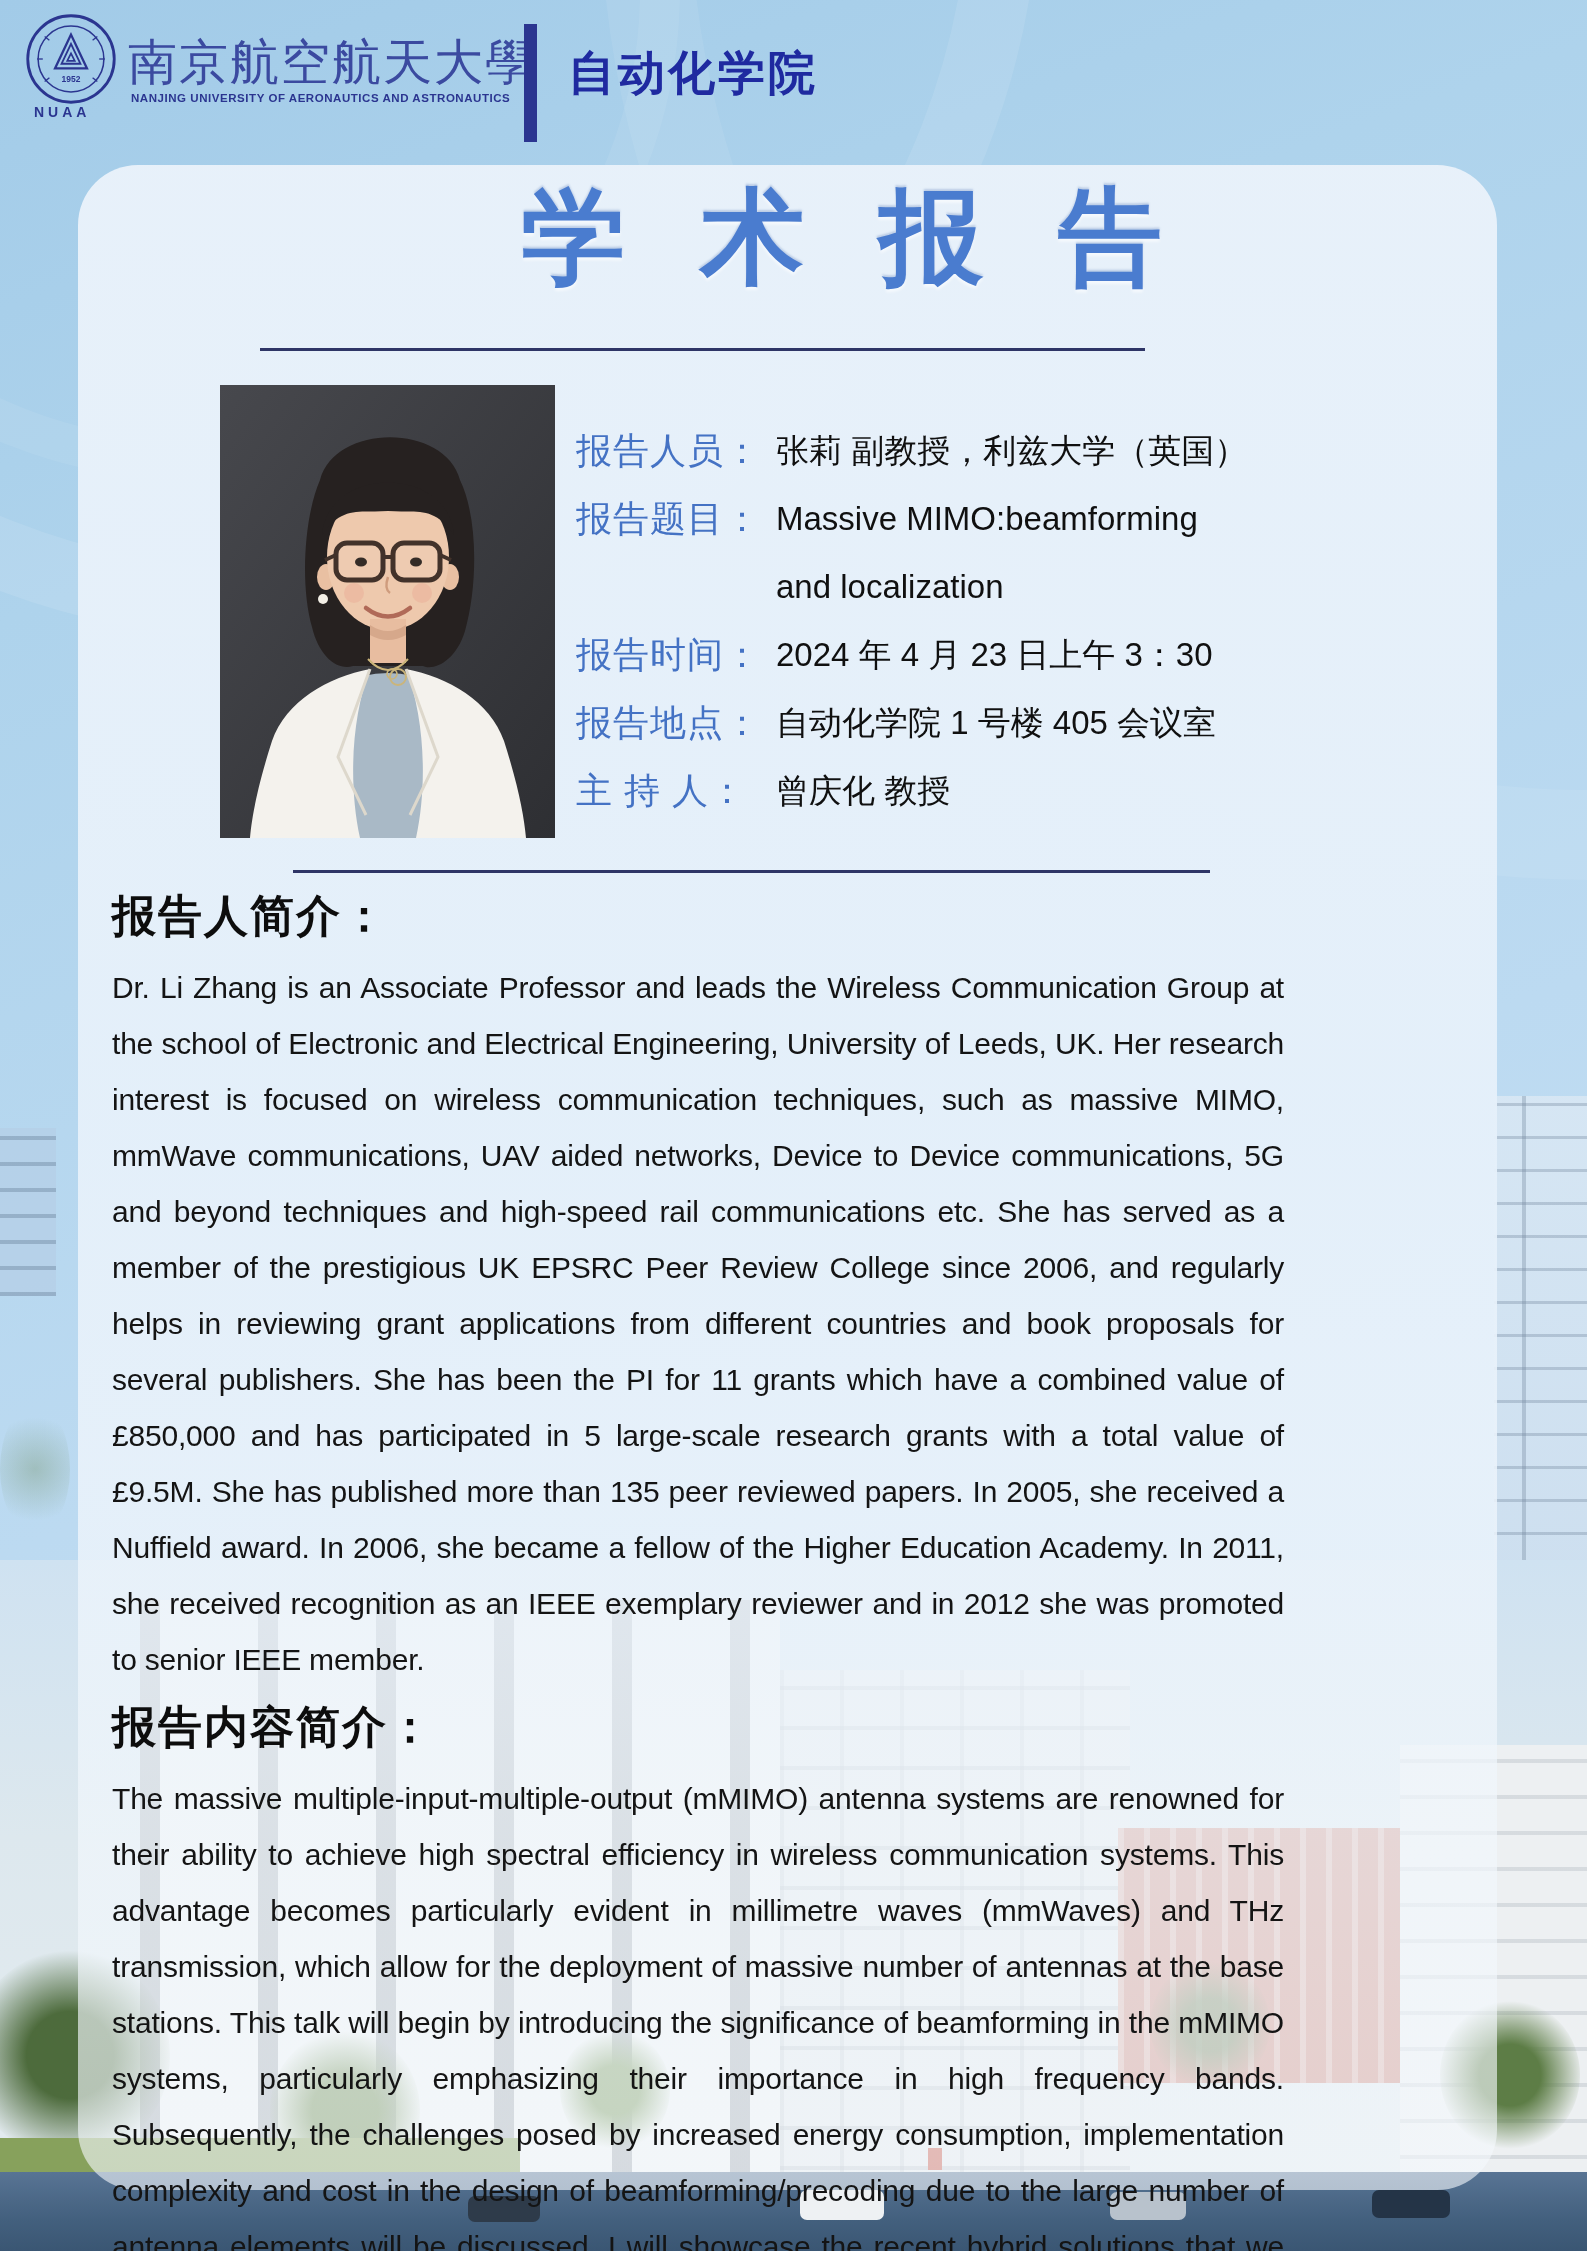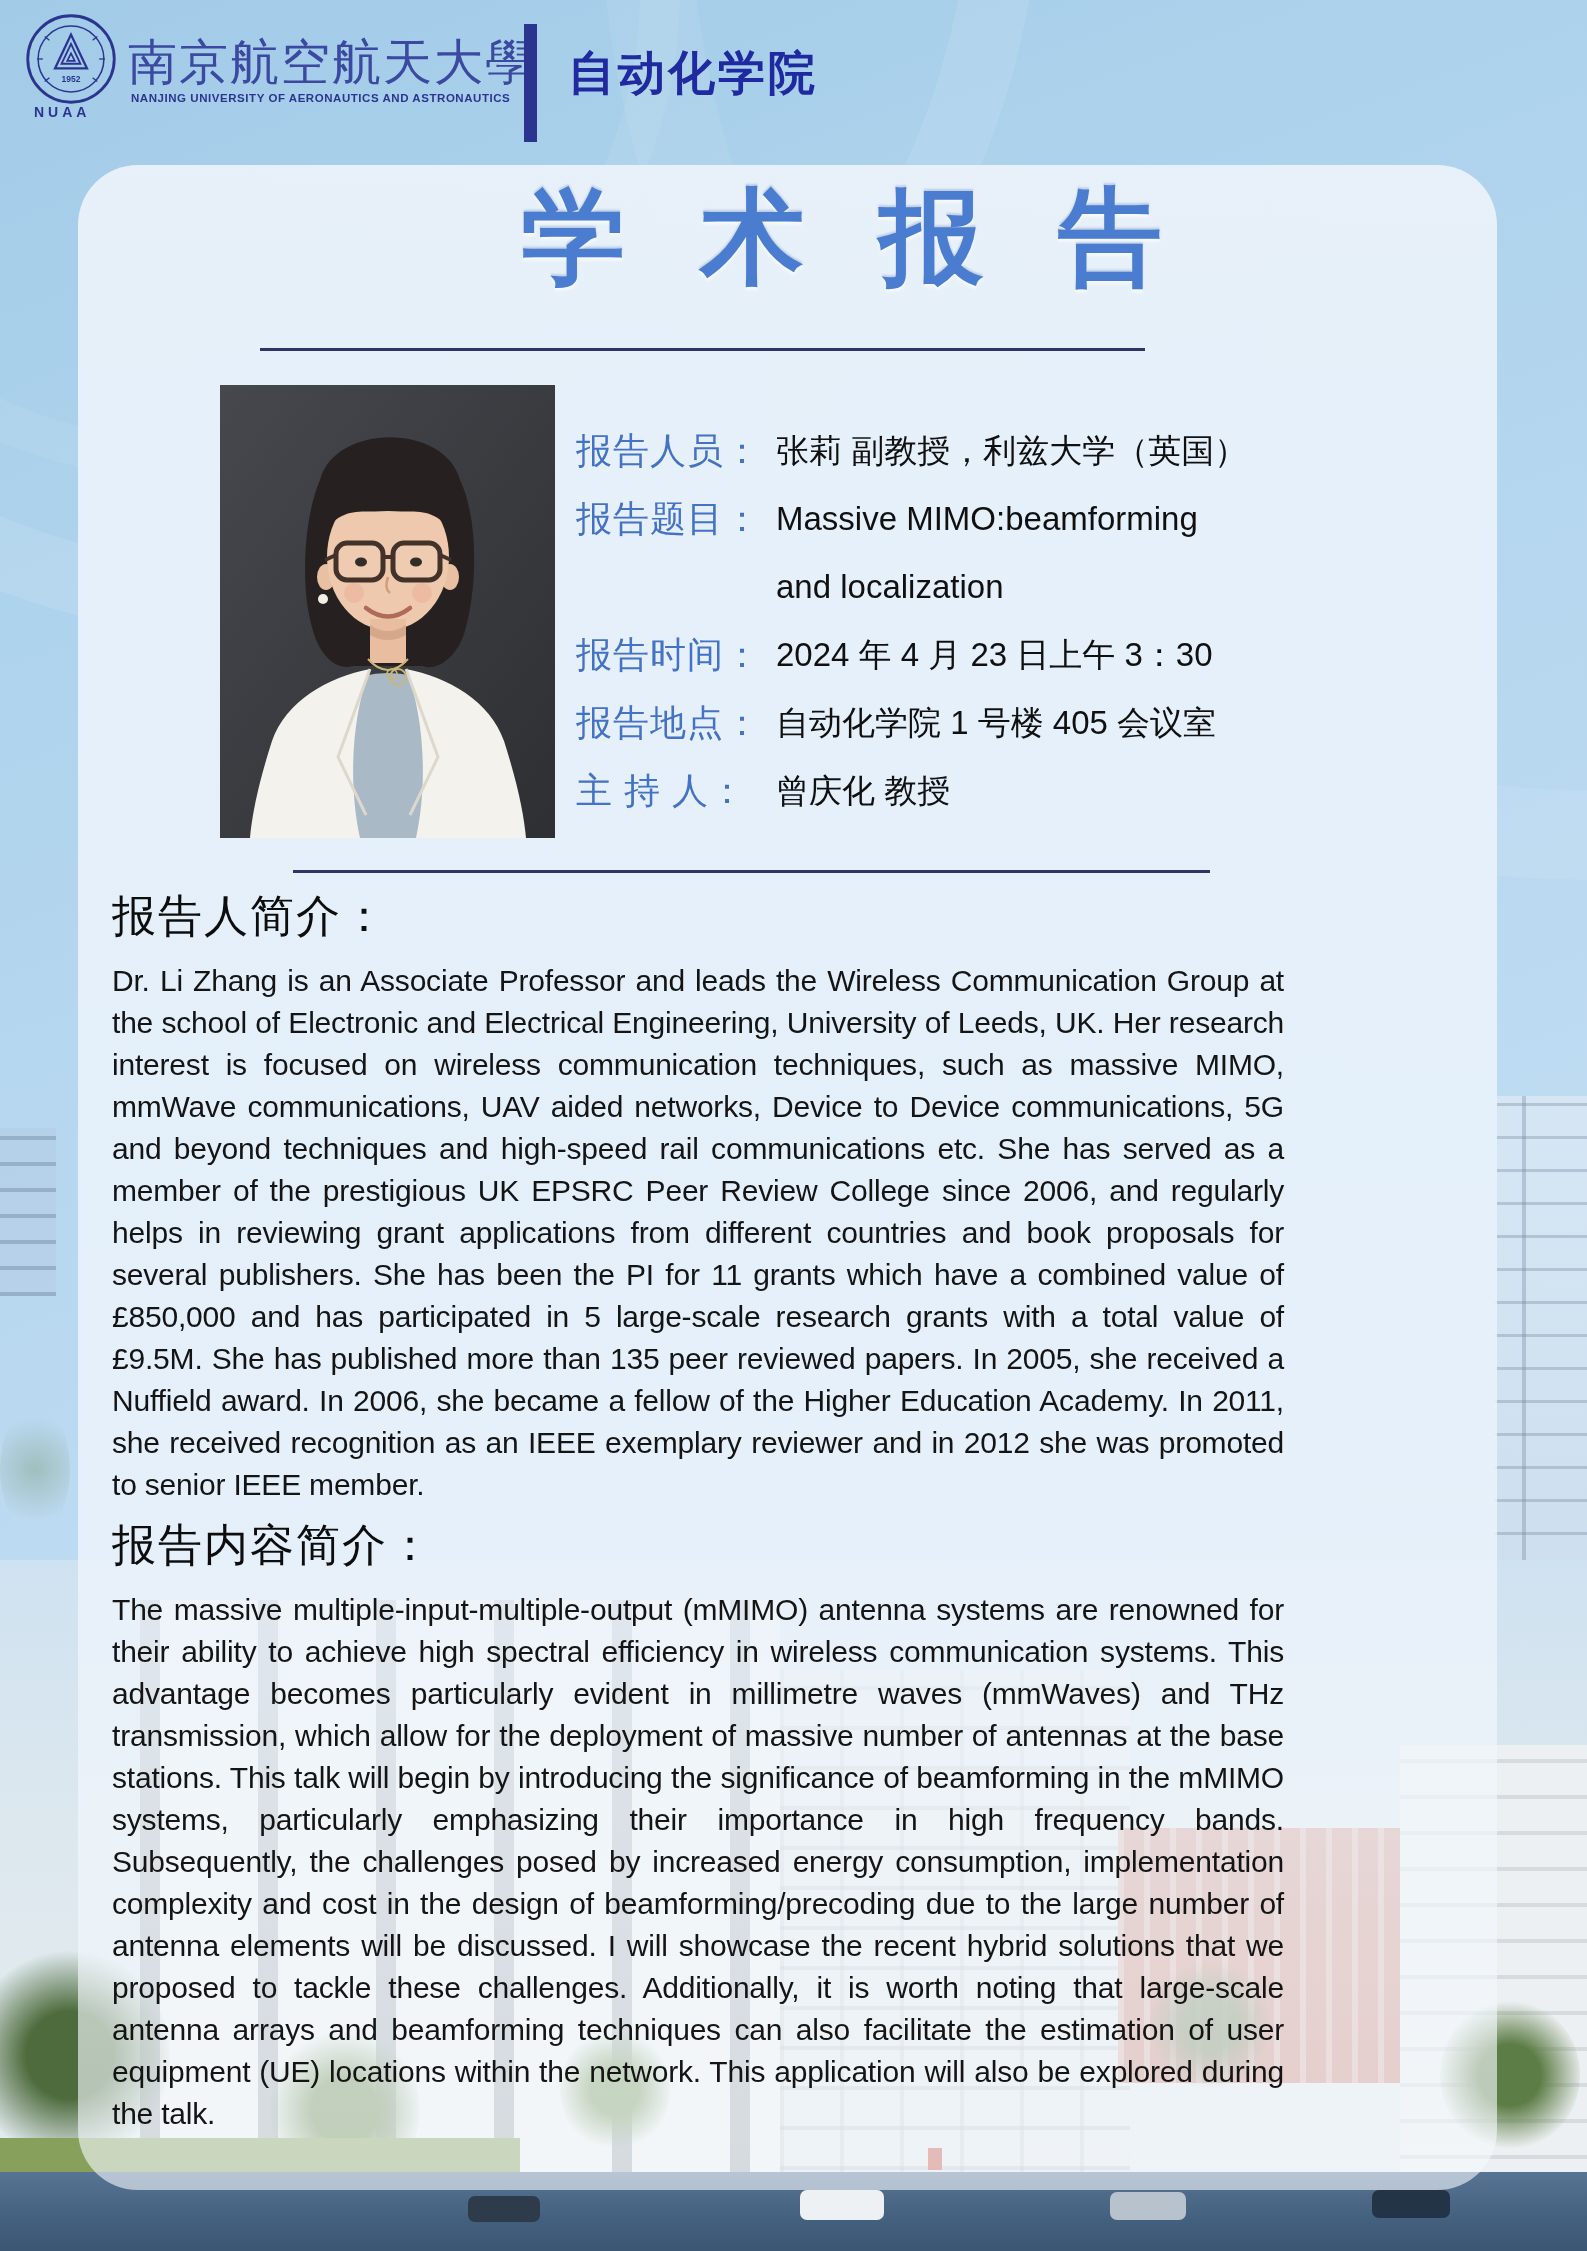--- a/index.html
+++ b/index.html
@@ -76,23 +76,23 @@
       text-shadow:0 3px 3px rgba(255,255,255,0.6),0 -2px 2px rgba(60,100,170,0.25);white-space:nowrap;}
   .t-underline{position:absolute;left:182px;top:183px;width:885px;height:3px;background:#2e3566;}
   .photo{position:absolute;left:142px;top:220px;width:335px;height:453px;overflow:hidden;}
   .info{position:absolute;left:498px;top:252px;width:880px;}
   .irow{height:68px;display:flex;align-items:center;}
   .ilabel{min-width:200px;font-size:36px;font-weight:400;color:#4472c4;letter-spacing:1px;white-space:nowrap;}
   .ivalue{font-size:33px;color:#101010;white-space:nowrap;}
   .vb .ivalue{font-weight:400;}
   .i-divider{position:absolute;left:215px;top:705px;width:917px;height:3px;background:#2e3566;}
   .textblock{position:absolute;left:34px;top:722px;width:1172px;}
-  .textblock h2{margin:0 0 14px 0;font-size:44px;font-weight:400;color:#0d0d0d;letter-spacing:2px;}
+  .textblock h2{margin:0 0 14px 0;font-size:44px;font-weight:700;color:#0d0d0d;letter-spacing:2px;}
   .textblock h2.second{margin:6px 0 14px 0;}
-  .textblock p{margin:0 0 10px 0;font-size:30px;line-height:42px;color:#141414;
+  .textblock p{margin:0 0 10px 0;font-size:30px;line-height:56px;color:#141414;
       text-align:justify;letter-spacing:-0.2px;}
 </style>
 </head>
 <body>
 
 <div class="page">
 
   <div class="arc arc1"></div>
   <div class="arc arc2"></div>
   <div class="arc arc3"></div>

